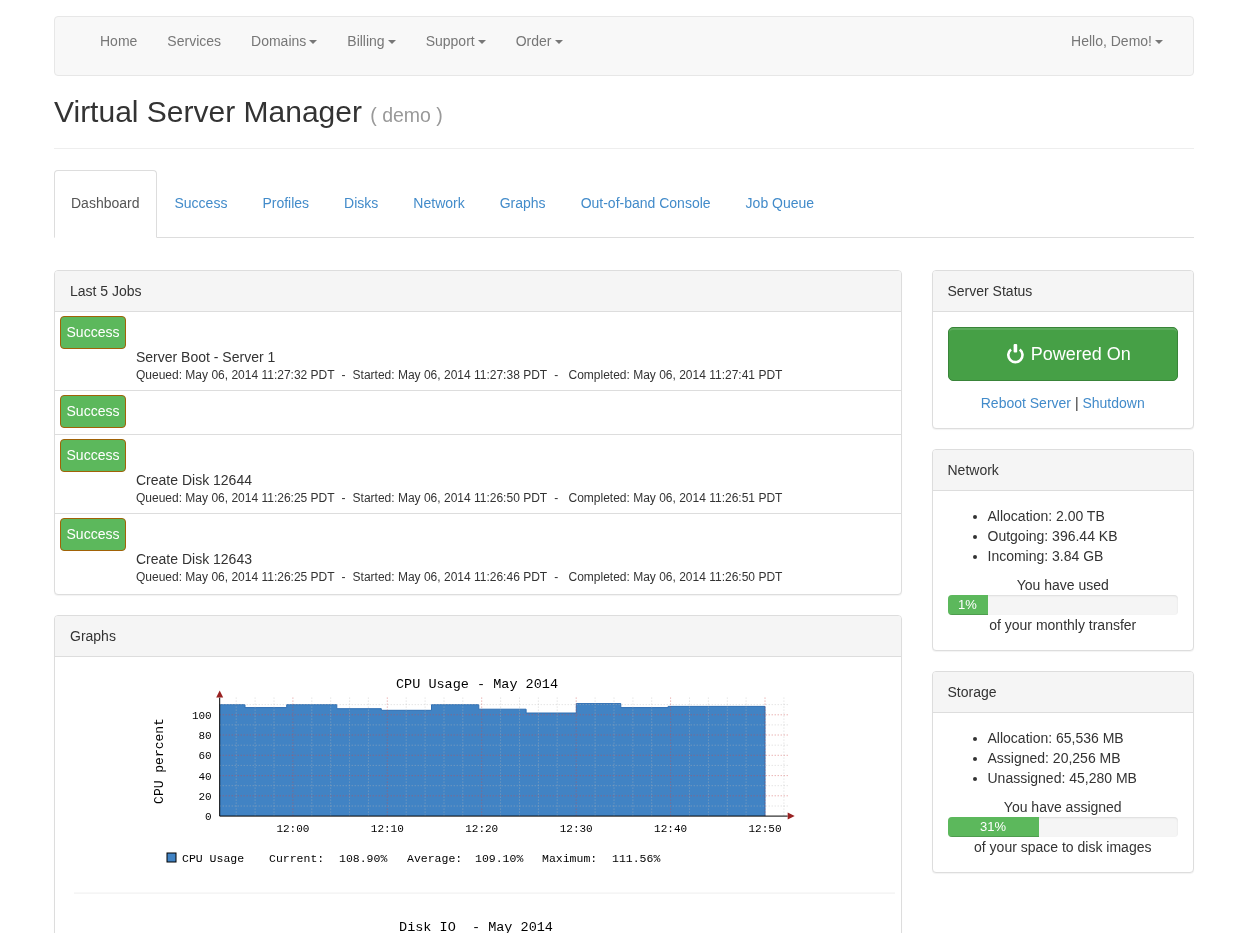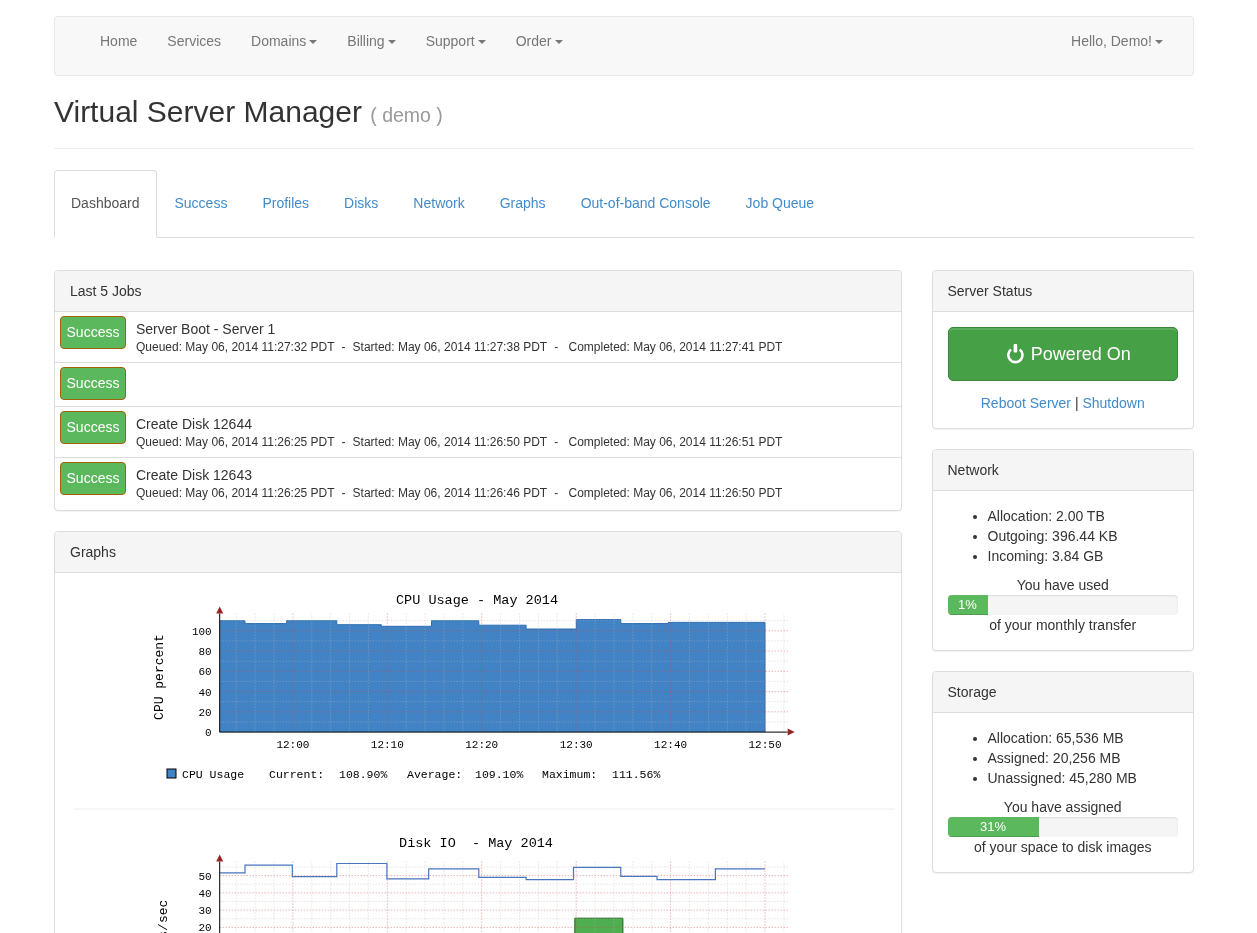--- a/index.html
+++ b/index.html
@@ -43,21 +43,21 @@
 .panel-heading { padding:10px 15px; background:#f5f5f5; border-bottom:1px solid #ddd;
                  border-radius:3px 3px 0 0; color:#333; font-size:14px; line-height:20px; }
 
 
 .job { padding:7px 15px 6px 5px; border-bottom:1px solid #ddd; zoom:1; }
 .job:after { content:""; display:block; clear:both; }
 .job:last-child { border-bottom:0; padding-bottom:8px; }
 .btn-success { display:inline-block; text-align:center; background:#5cb85c; border:1px solid #a16207;
                color:#fff; border-radius:4px; font-size:14px; }
 .job .btn-success { float:left; width:66px; padding:6px 0; line-height:19px; margin-top:-3px; }
-.job .txt { margin-left:76px; }
+.job .txt { margin-left:76px;margin-top:28px; }
 .job .t1 { font-size:14px; line-height:20px; color:#333; }
 .job .t2 { font-size:12px; line-height:17px; color:#333; }
 .job .sep { display:inline-block; margin:0 7px; }
 
 
 .btn-power { display:block; width:100%; height:54px; margin:0; background:#46a046; border:1px solid #398439;
              border-radius:5px; color:#fff; font-size:18px; line-height:52px; text-align:center;
              box-shadow:inset 0 2px 0 rgba(255,255,255,.13);padding-left:11px; }
 .btn-power svg { vertical-align:-4px; margin-right:6px; }
 .rbody { padding:15px; }

